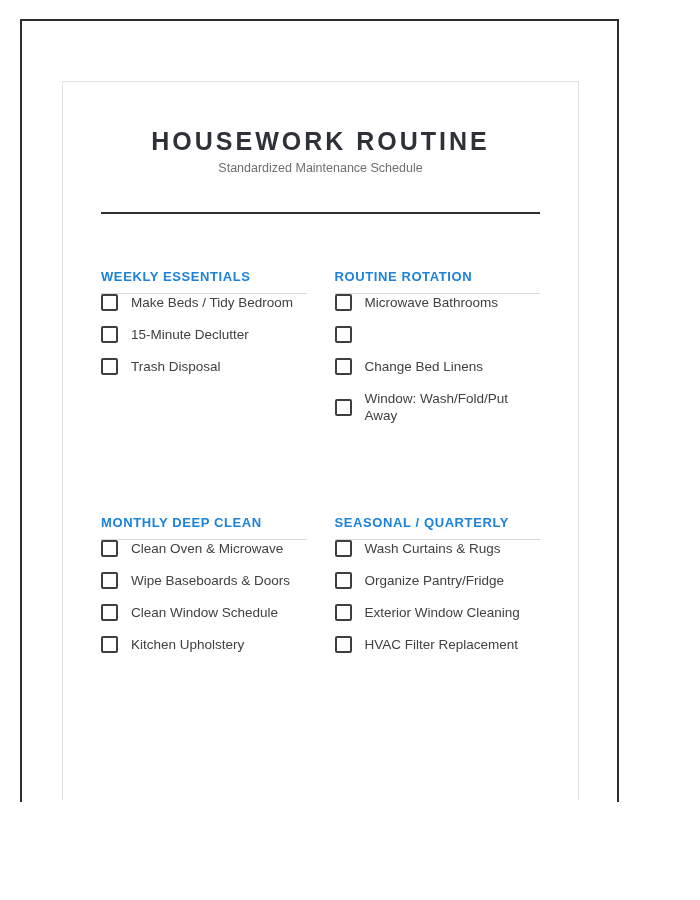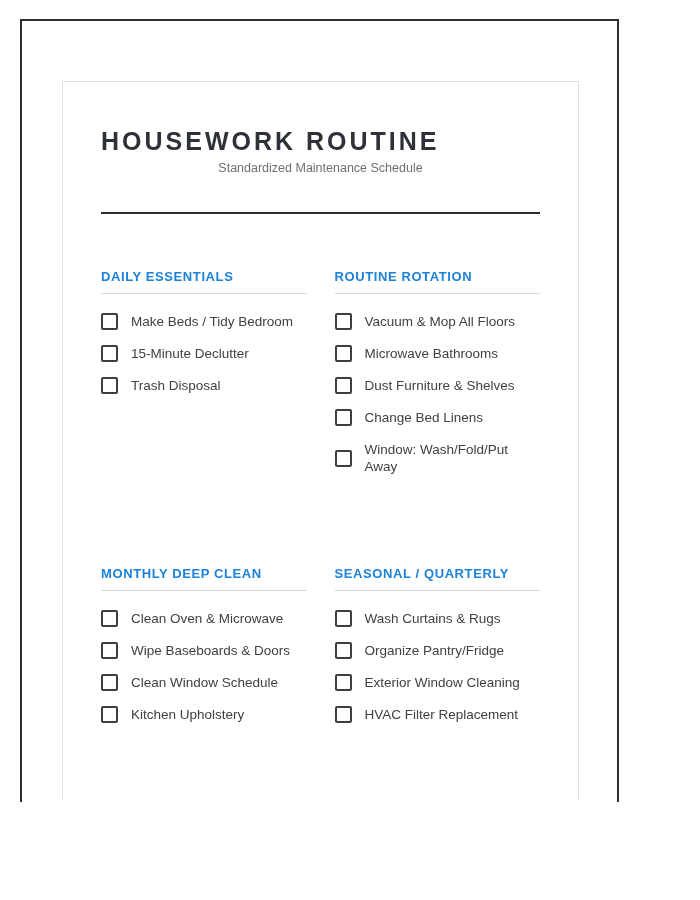--- a/index.html
+++ b/index.html
@@ -21,21 +21,21 @@
   
   .card {
     position: absolute; left: 40px; top: 60px;
     width: 517px; height: 719px;
     border: 1px solid #e1e1e1; border-bottom: none;
     background: #ffffff;
     padding: 47px 38px 0 38px;
   }
 
   .title {
-    text-align: left;
+    text-align: center;
     font-size: 25px; line-height: 25px;
     font-weight: bold;
     letter-spacing: 3px;
     color: #2e3138;
   }
   .subtitle {
     text-align: center;
     margin-top: 8px;
     font-size: 12.5px; line-height: 13px;
     color: #6f6f6f;
@@ -55,21 +55,21 @@
   }
 
   .section-heading {
     font-size: 13px; line-height: 14px;
     font-weight: bold;
     letter-spacing: 0.6px;
     color: #1c82da;
     padding-bottom: 9px;
     border-bottom: 1px solid #d8d8d8;
   }
-  .items { margin-top: 19px; }
+  .items { }
   .item {
     display: flex;
     align-items: center;
     margin-bottom: 15px;
     cursor: pointer;
   }
   .checkbox {
     flex: 0 0 auto;
     width: 17px; height: 17px;
     border: 2px solid #3f3f3f;
@@ -87,21 +87,21 @@
 <body>
 
 <div class="stage">
   <div class="frame">
     <div class="card">
       <h1 class="title">HOUSEWORK ROUTINE</h1>
       <div class="subtitle">Standardized Maintenance Schedule</div>
       <div class="divider"></div>
       <div class="grid">
   <section class="section">
-    <h2 class="section-heading">DAILY ESSENTIALS</h2>
+    <h2 class="section-heading">WEEKLY ESSENTIALS</h2>
     <div class="items">
   <label class="item">
     <span class="checkbox"></span>
     <span class="item-label">Make Beds / Tidy Bedroom</span>
   </label>
 
 
 
   <label class="item">
     <span class="checkbox"></span>
@@ -111,33 +111,28 @@
   <label class="item">
     <span class="checkbox"></span>
     <span class="item-label">Trash Disposal</span>
   </label>
 </div>
   </section>
 
   <section class="section">
     <h2 class="section-heading">ROUTINE ROTATION</h2>
     <div class="items">
-  <label class="item">
-    <span class="checkbox"></span>
-    <span class="item-label">Vacuum &amp; Mop All Floors</span>
-  </label>
 
   <label class="item">
     <span class="checkbox"></span>
     <span class="item-label">Microwave Bathrooms</span>
   </label>
 
   <label class="item">
     <span class="checkbox"></span>
-    <span class="item-label">Dust Furniture &amp; Shelves</span>
   </label>
 
   <label class="item">
     <span class="checkbox"></span>
     <span class="item-label">Change Bed Linens</span>
   </label>
 
   <label class="item">
     <span class="checkbox"></span>
     <span class="item-label">Window: Wash/Fold/Put Away</span>

